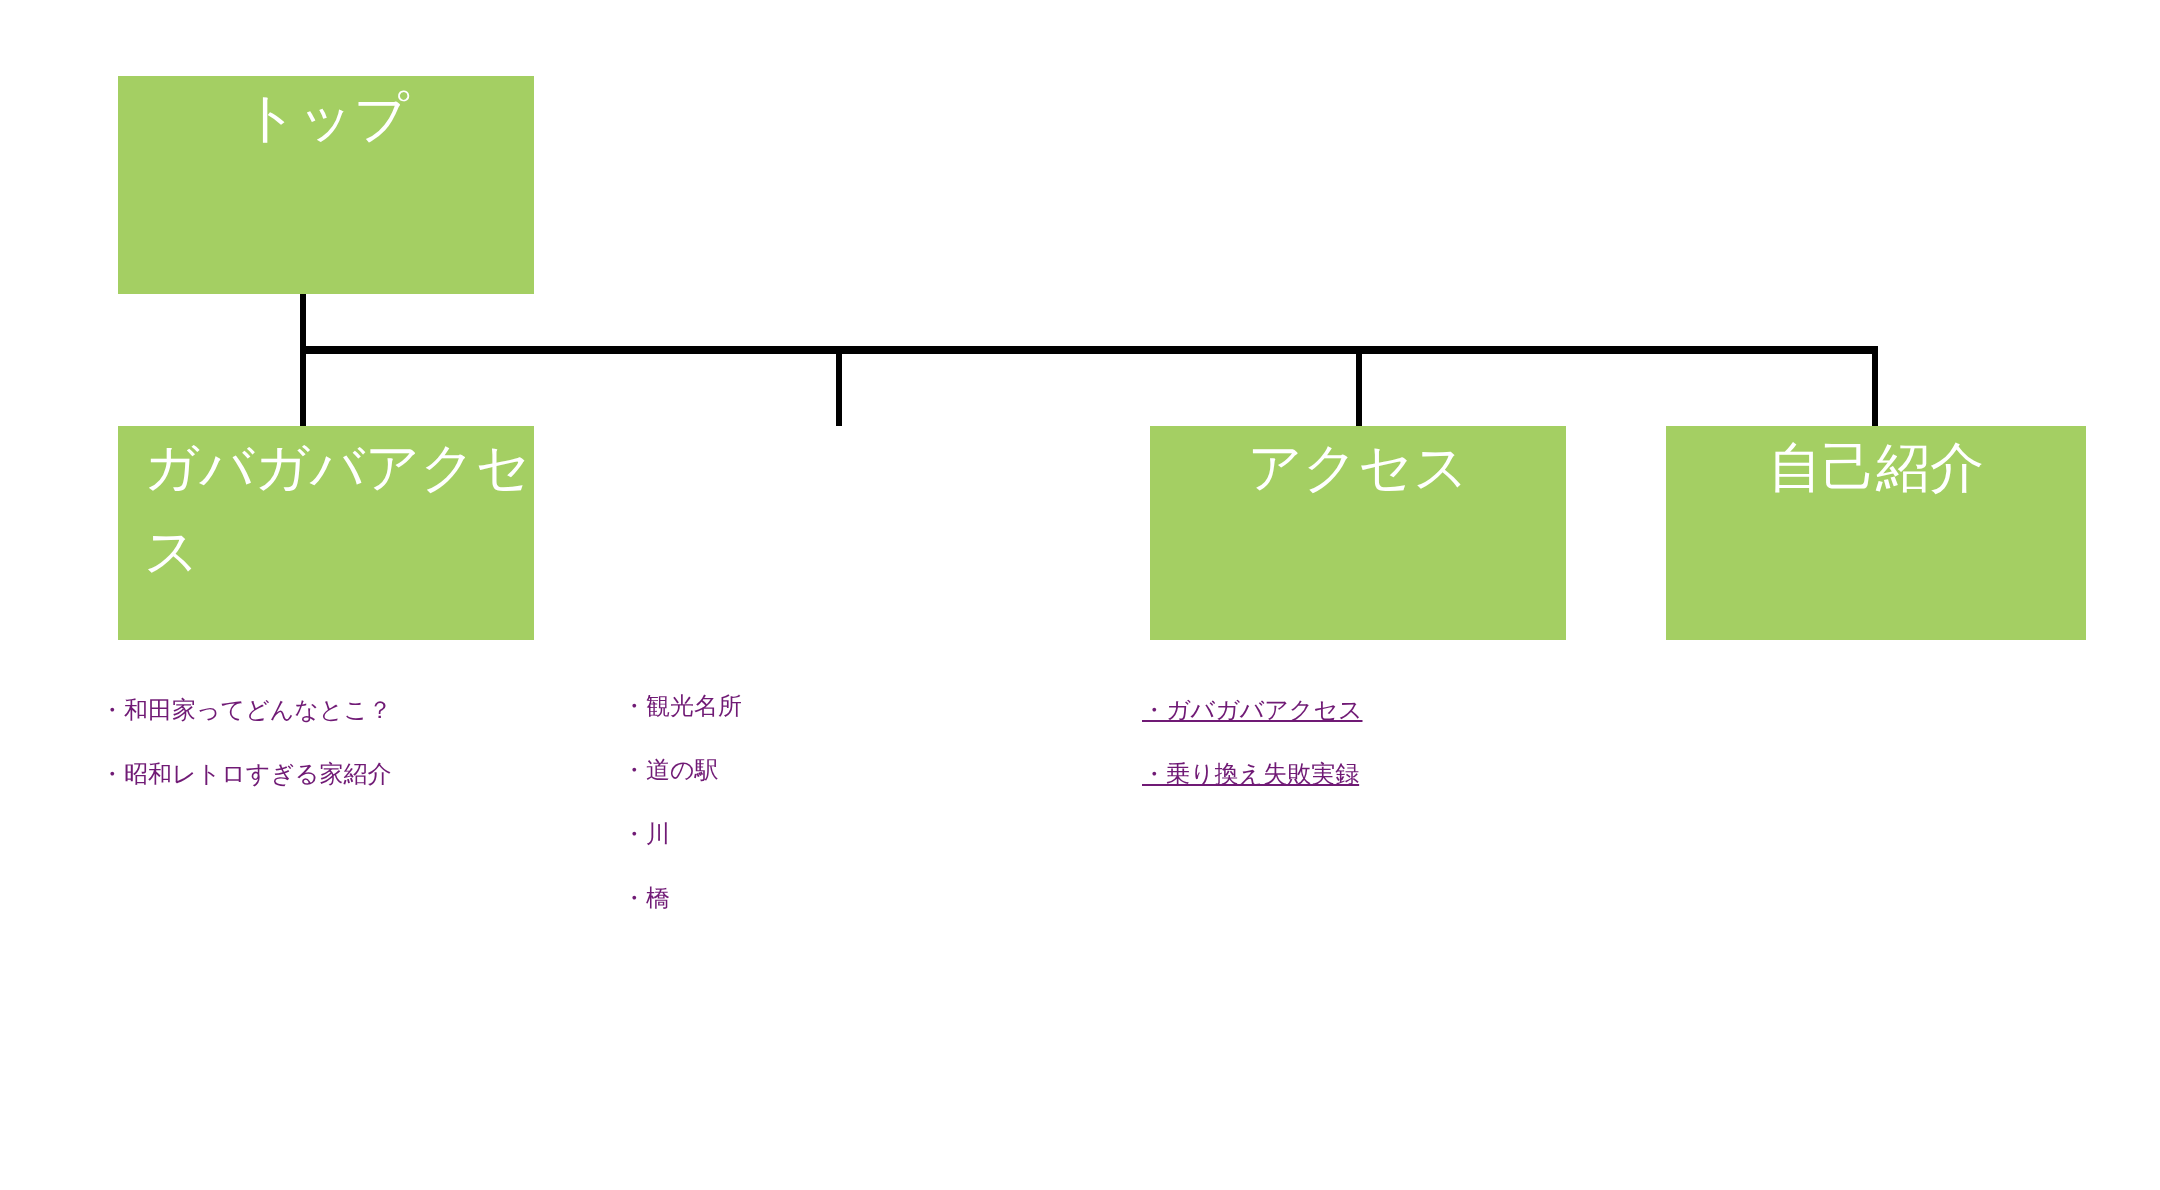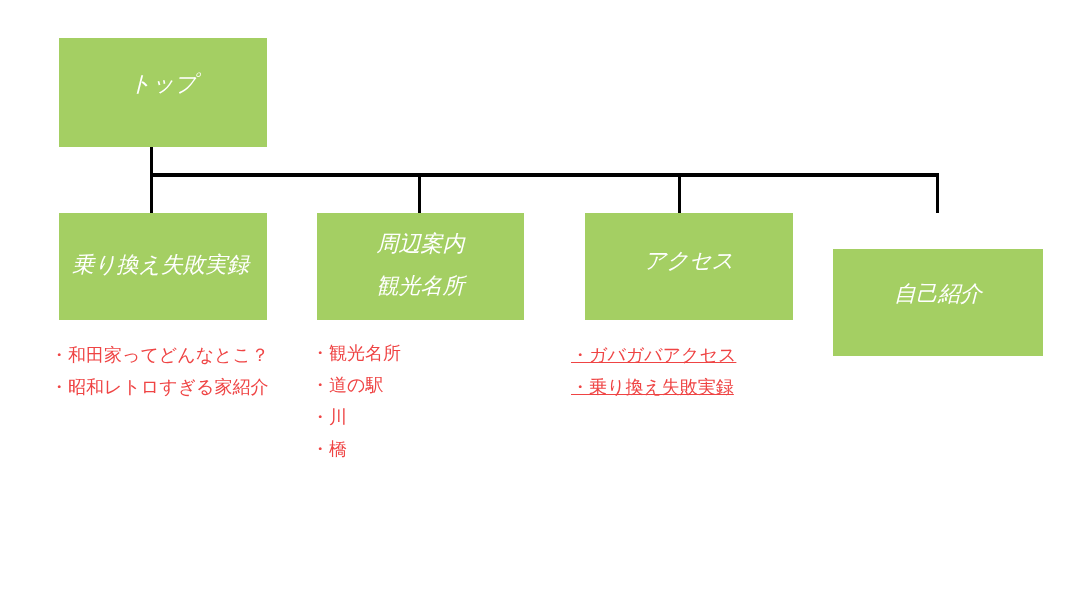--- a/index.html
+++ b/index.html
@@ -9,46 +9,45 @@
     background:#ffffff;
     font-family:"Liberation Sans","DejaVu Sans",sans-serif;
     overflow:hidden;
   }
   
   .node{
     position:absolute;
     box-sizing:border-box;
     background:#a4cf63;
     color:#ffffff;
-    font-size:22px;
+    font-size:27px;
     line-height:42px;
     display:flex;
     flex-direction:column;
-    justify-content:center;
-    font-style:italic;
+    justify-content:flex-start;
   }
   .node span{display:block;}
   .node-top   {left:59px;  top:38px;  width:208px; height:109px; align-items:center; padding-bottom:18px;}
   .node-c1    {left:59px;  top:213px; width:208px; height:107px; align-items:flex-start; padding-left:13px; padding-bottom:4px;}
   .node-c2    {left:317px; top:213px; width:207px; height:107px; align-items:center; padding-bottom:4px;}
-  .node-c3    {left:575px; top:213px; width:208px; height:107px; align-items:center; padding-bottom:12px;margin-left:10px;}
-  .node-c4    {left:833px; top:213px; width:210px; height:107px; align-items:center; padding-bottom:18px;margin-top:36px;}
+  .node-c3    {left:575px; top:213px; width:208px; height:107px; align-items:center; padding-bottom:12px;}
+  .node-c4    {left:833px; top:213px; width:210px; height:107px; align-items:center; padding-bottom:18px;}
   
   .line{position:absolute;background:#000000;}
   .v-root {left:150px; top:147px; width:3px;   height:66px;}
   .h-main {left:150px; top:173px; width:789px; height:4px;}
   .v-c2   {left:418px; top:177px; width:3px;   height:36px;}
   .v-c3   {left:678px; top:177px; width:3px;   height:36px;}
   .v-c4   {left:936px; top:173px; width:3px;   height:40px;}
   
   .blist{
     position:absolute;
-    font-size:18px;
+    font-size:12px;
     line-height:32px;
-    color:#ef4444;
+    color:#701a75;
     white-space:nowrap;
   }
   .blist-1{left:50px;  top:339px;}
   .blist-2{left:311px; top:337px;}
   .blist-3{left:571px; top:339px;text-decoration:underline;}
 </style>
 </head>
 <body>
 
 <div class="canvas">
@@ -57,27 +56,23 @@
     <span>トップ</span>
   </div>
 
   <div class="line v-root"></div>
   <div class="line h-main"></div>
   <div class="line v-c2"></div>
   <div class="line v-c3"></div>
   <div class="line v-c4"></div>
 
   <div class="node node-c1">
-    <span>乗り換え失敗実録</span>
+    <span>ガバガバアクセス</span>
   </div>
 
-  <div class="node node-c2">
-    <span>周辺案内</span>
-    <span>観光名所</span>
-  </div>
 
   <div class="node node-c3">
     <span>アクセス</span>
   </div>
 
   <div class="node node-c4">
     <span>自己紹介</span>
   </div>
 
   <div class="blist blist-1">

